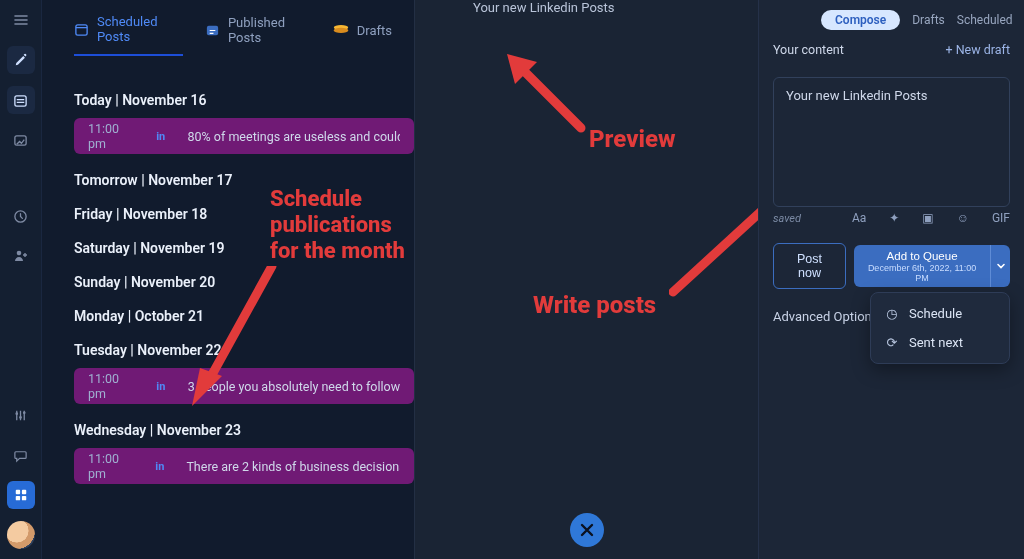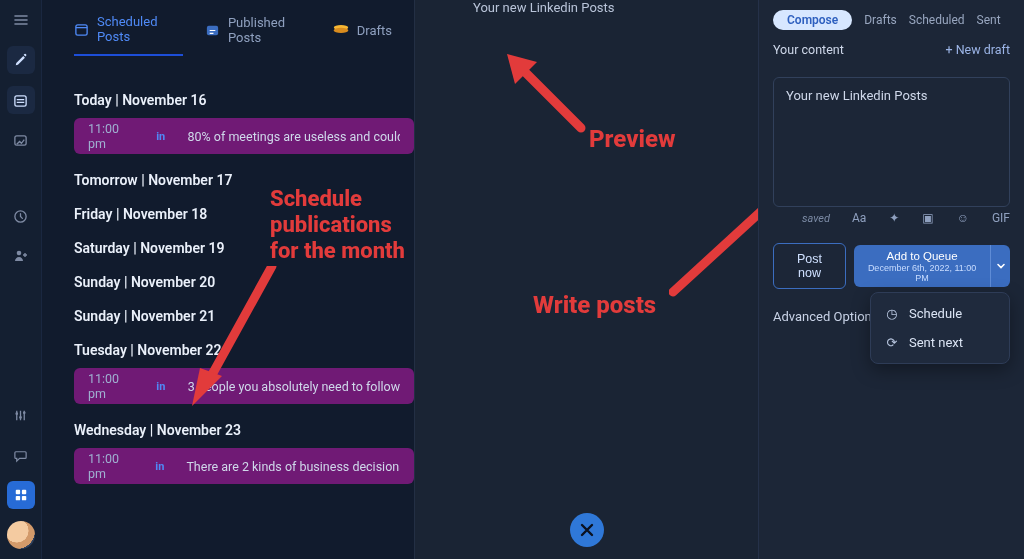--- a/index.html
+++ b/index.html
@@ -36,21 +36,21 @@
   .prev-head{ display:flex; align-items:center; gap:12px; padding:12px 16px;}
   .prev-avatar{ width:30px; height:30px; border-radius:50%; background: radial-gradient(circle at 35% 35%, #f4cba1 0 45%, #d39a6a 46% 70%, #24344f 71% 100%);}
   .prev-name{ color:#e9eef8; font-size:14px; font-weight:600; flex:1;}
   .dev-toggle{ display:flex; gap:6px; background:#222e42; border-radius:6px; padding:4px;}
   .dev-toggle .btn{ width:22px; height:20px; border-radius:4px; display:flex; align-items:center; justify-content:center; color:#9fb0d0;}
   .dev-toggle .btn.active{ background:#3b4a66; color:#e6eefc;}
   .prev-body{ padding:0 16px 0 58px; color:#b9c4d9; font-size:13px;}
 
   
   .col-compose{ width:266px; background:#1c2637; border-left:1px solid #253149; padding:10px 14px 0 14px; position:relative;}
-  .comp-tabs{ display:flex; gap:12px; align-items:center; font-size:12px; color:#98a6bf; margin-bottom:12px;}
+  .comp-tabs{ display:flex; gap:12px; align-items:center; font-size:12px; color:#98a6bf; margin-bottom:12px;margin-left:48px;}
   .pill{ background:#d7e7ff; color:#2d5fbf; border-radius:14px; padding:3px 14px; font-weight:600;}
   .comp-row{ display:flex; justify-content:space-between; align-items:center; font-size:12.5px; color:#cfd8ea; margin-bottom:20px;}
   .newdraft{ color:#9bb4e6; cursor:pointer;}
   .editor{ border:1px solid #31405b; border-radius:6px; height:130px; padding:10px 12px; color:#cfd8ea; font-size:13px; background:#1c2637;}
   .saved{ font-style:italic; color:#7b8aa4; font-size:11px; margin-top:4px;}
   .tool-row{ display:flex; justify-content:flex-end; gap:23px; color:#8fa0bf; font-size:12px; margin-top:-16px;}
   .tool-row span{ cursor:pointer;}
   .btn-row{ display:flex; justify-content:space-between; align-items:center; margin-top:18px; gap:8px;}
   .btn-out{ border:1px solid #3b6dc0; color:#cfe0ff; border-radius:6px; padding:8px 12px; font-size:12.5px; background:transparent; cursor:pointer;}
   .queue-wrap{ display:flex;}
@@ -170,21 +170,21 @@
       <div class="slot">
         <span class="time">11:00 pm</span>
         <span class="li-badge">in</span>
         <span class="txt">80% of meetings are useless and could be rep</span>
       </div>
 
       <div class="day-head">Tomorrow | November 17</div>
       <div class="day-head">Friday | November 18</div>
       <div class="day-head">Saturday | November 19</div>
       <div class="day-head">Sunday | November 20</div>
-      <div class="day-head">Sunday | November 21</div>
+      <div class="day-head">Monday | October 21</div>
       <div class="day-head">Tuesday | November 22</div>
       <div class="slot">
         <span class="time">11:00 pm</span>
         <span class="li-badge">in</span>
         <span class="txt">3 people you absolutely need to follow as a fo</span>
       </div>
 
       <div class="day-head">Wednesday | November 23</div>
       <div class="slot">
         <span class="time">11:00 pm</span>
@@ -231,21 +231,21 @@
       <span>Scheduled</span>
       <span>Sent</span>
     </div>
     <div class="comp-row">
       <span>Your content</span>
       <span class="newdraft">+ New draft</span>
     </div>
     <div class="editor">
       <span>Your new Linkedin Posts</span>
     </div>
-    <div style="display:flex; align-items:center; justify-content:space-between;margin-left:29px;">
+    <div style="display:flex; align-items:center; justify-content:space-between;">
       <div class="saved">saved</div>
       <div class="tool-row" style="margin-top:4px;">
         <span>Aa</span>
         <span>✦</span>
         <span>▣</span>
         <span>☺</span>
         <span>GIF</span>
       </div>
     </div>
 

